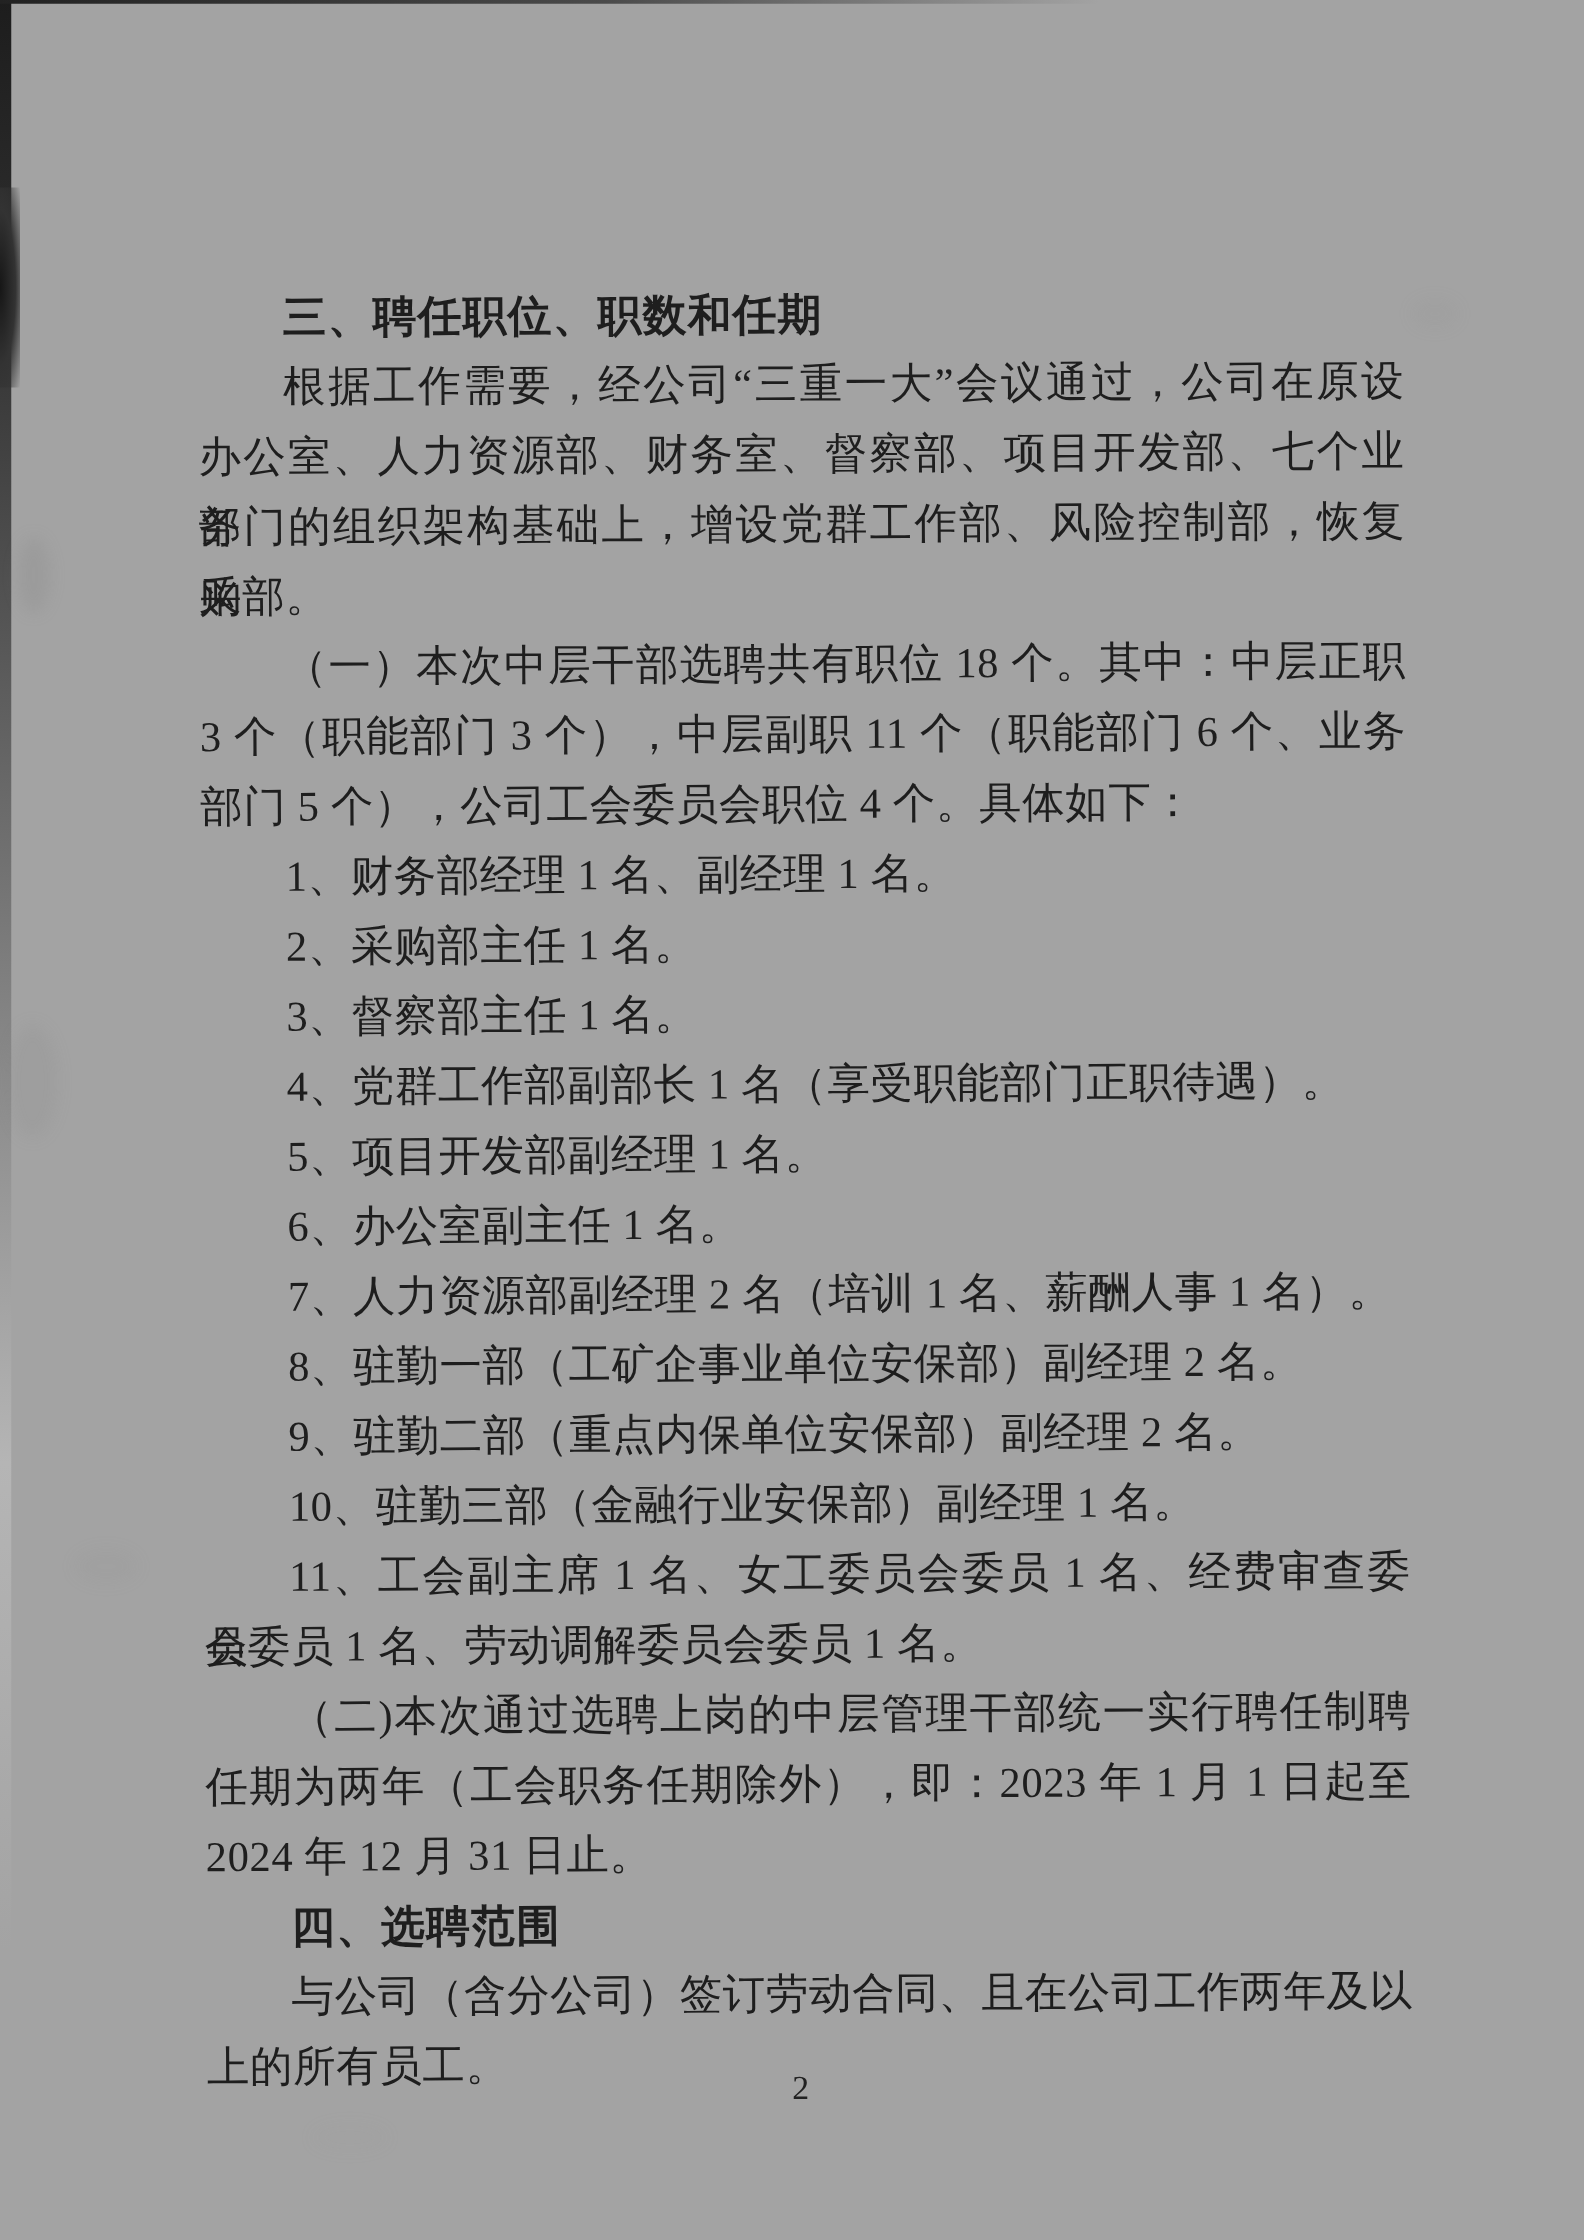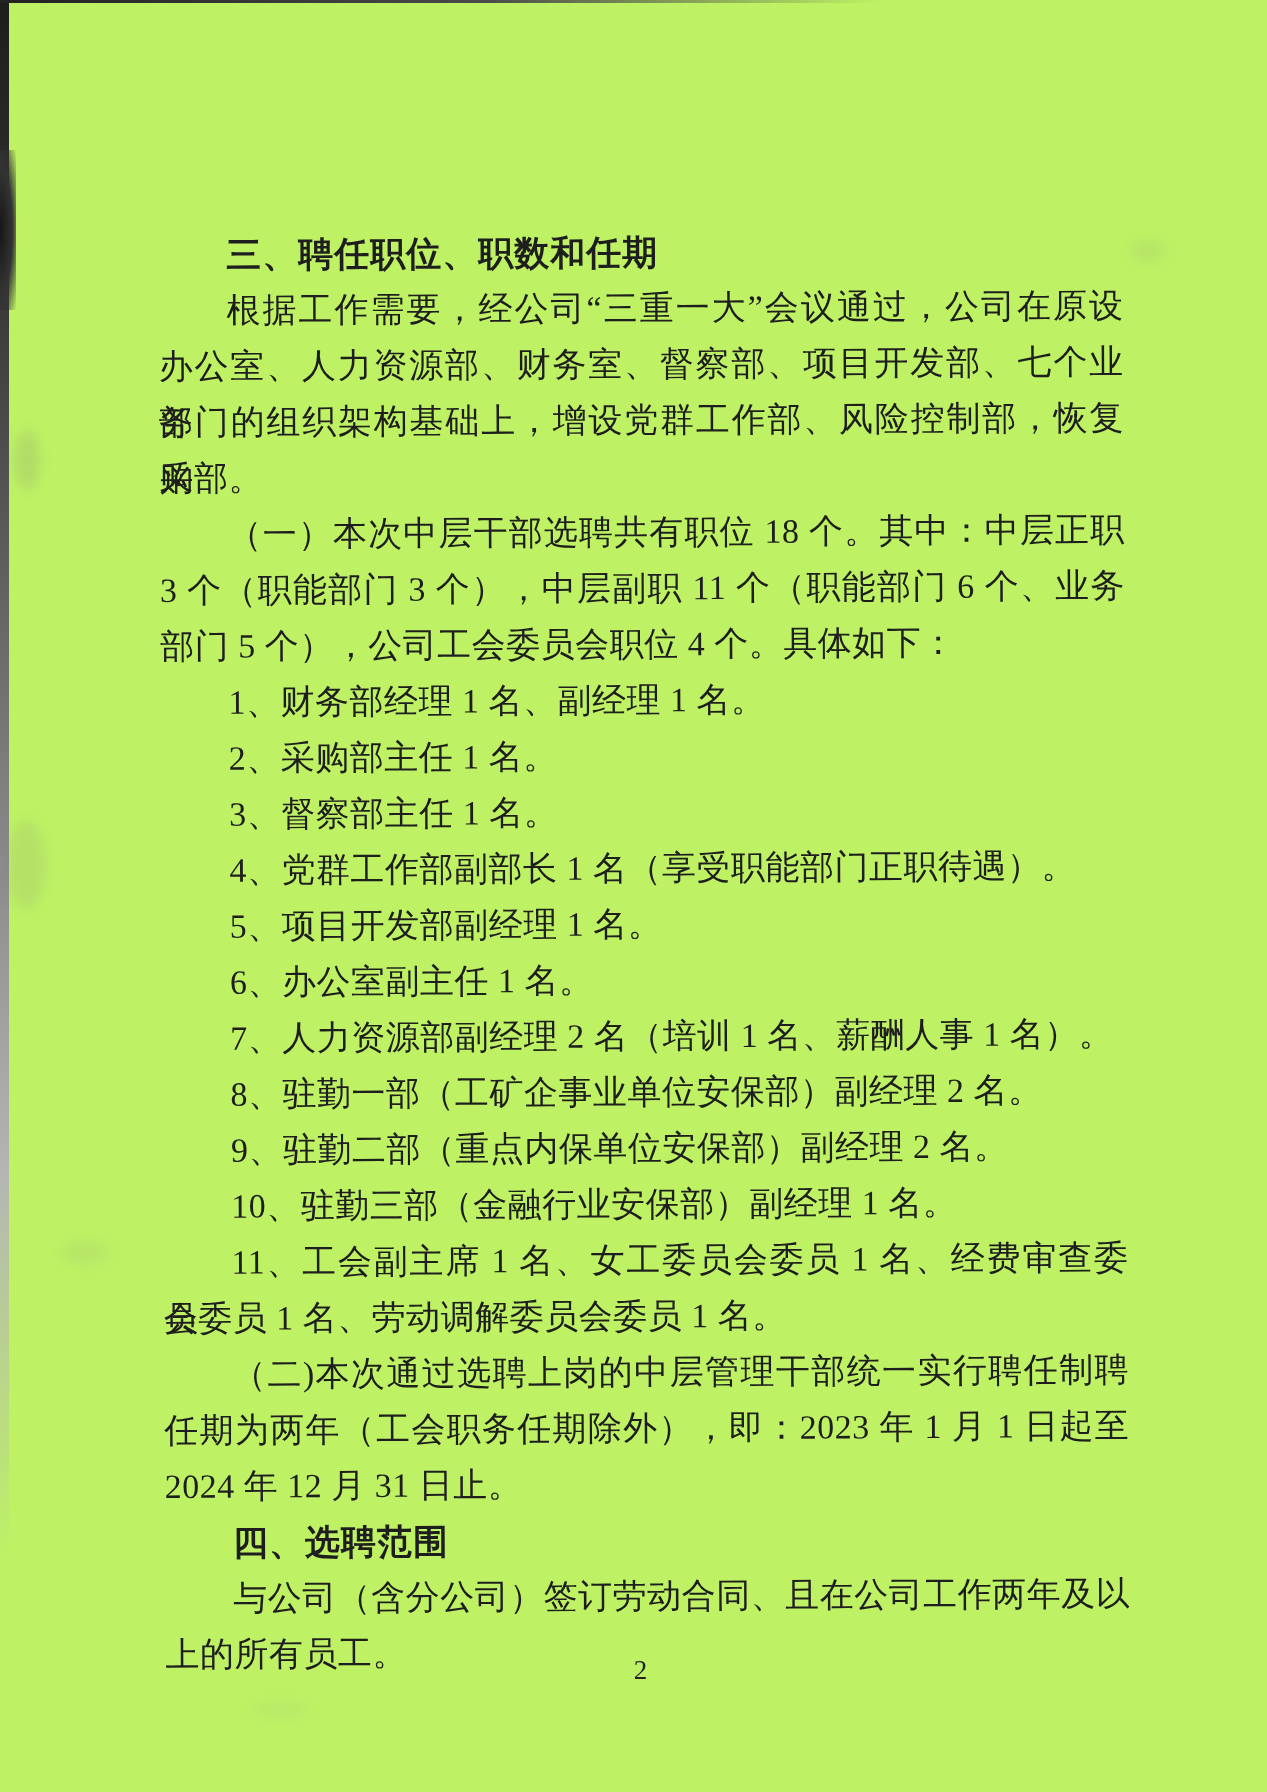--- a/index.html
+++ b/index.html
@@ -1,19 +1,19 @@
 <!DOCTYPE html>
 <html><head>
 <meta charset="utf-8">
 <style>
   html,body{margin:0;padding:0;}
   .page{
     position:relative;
     width:1267px;height:1792px;
-    background:#bef264;
+    background:#a3a3a3;
     overflow:hidden;
     font-family:"Liberation Serif","DejaVu Serif",serif;
     color:#1e1e1e;
   }
   
   .scan-left{
     position:absolute;left:0;top:0;width:9px;height:1560px;
     background:linear-gradient(180deg,#1d1d1d 0%,#2e2e2e 14%,#555 32%,#8a8a8a 55%,#b5b5b5 75%,rgba(200,200,200,0) 100%);
   }
   .scan-corner{

